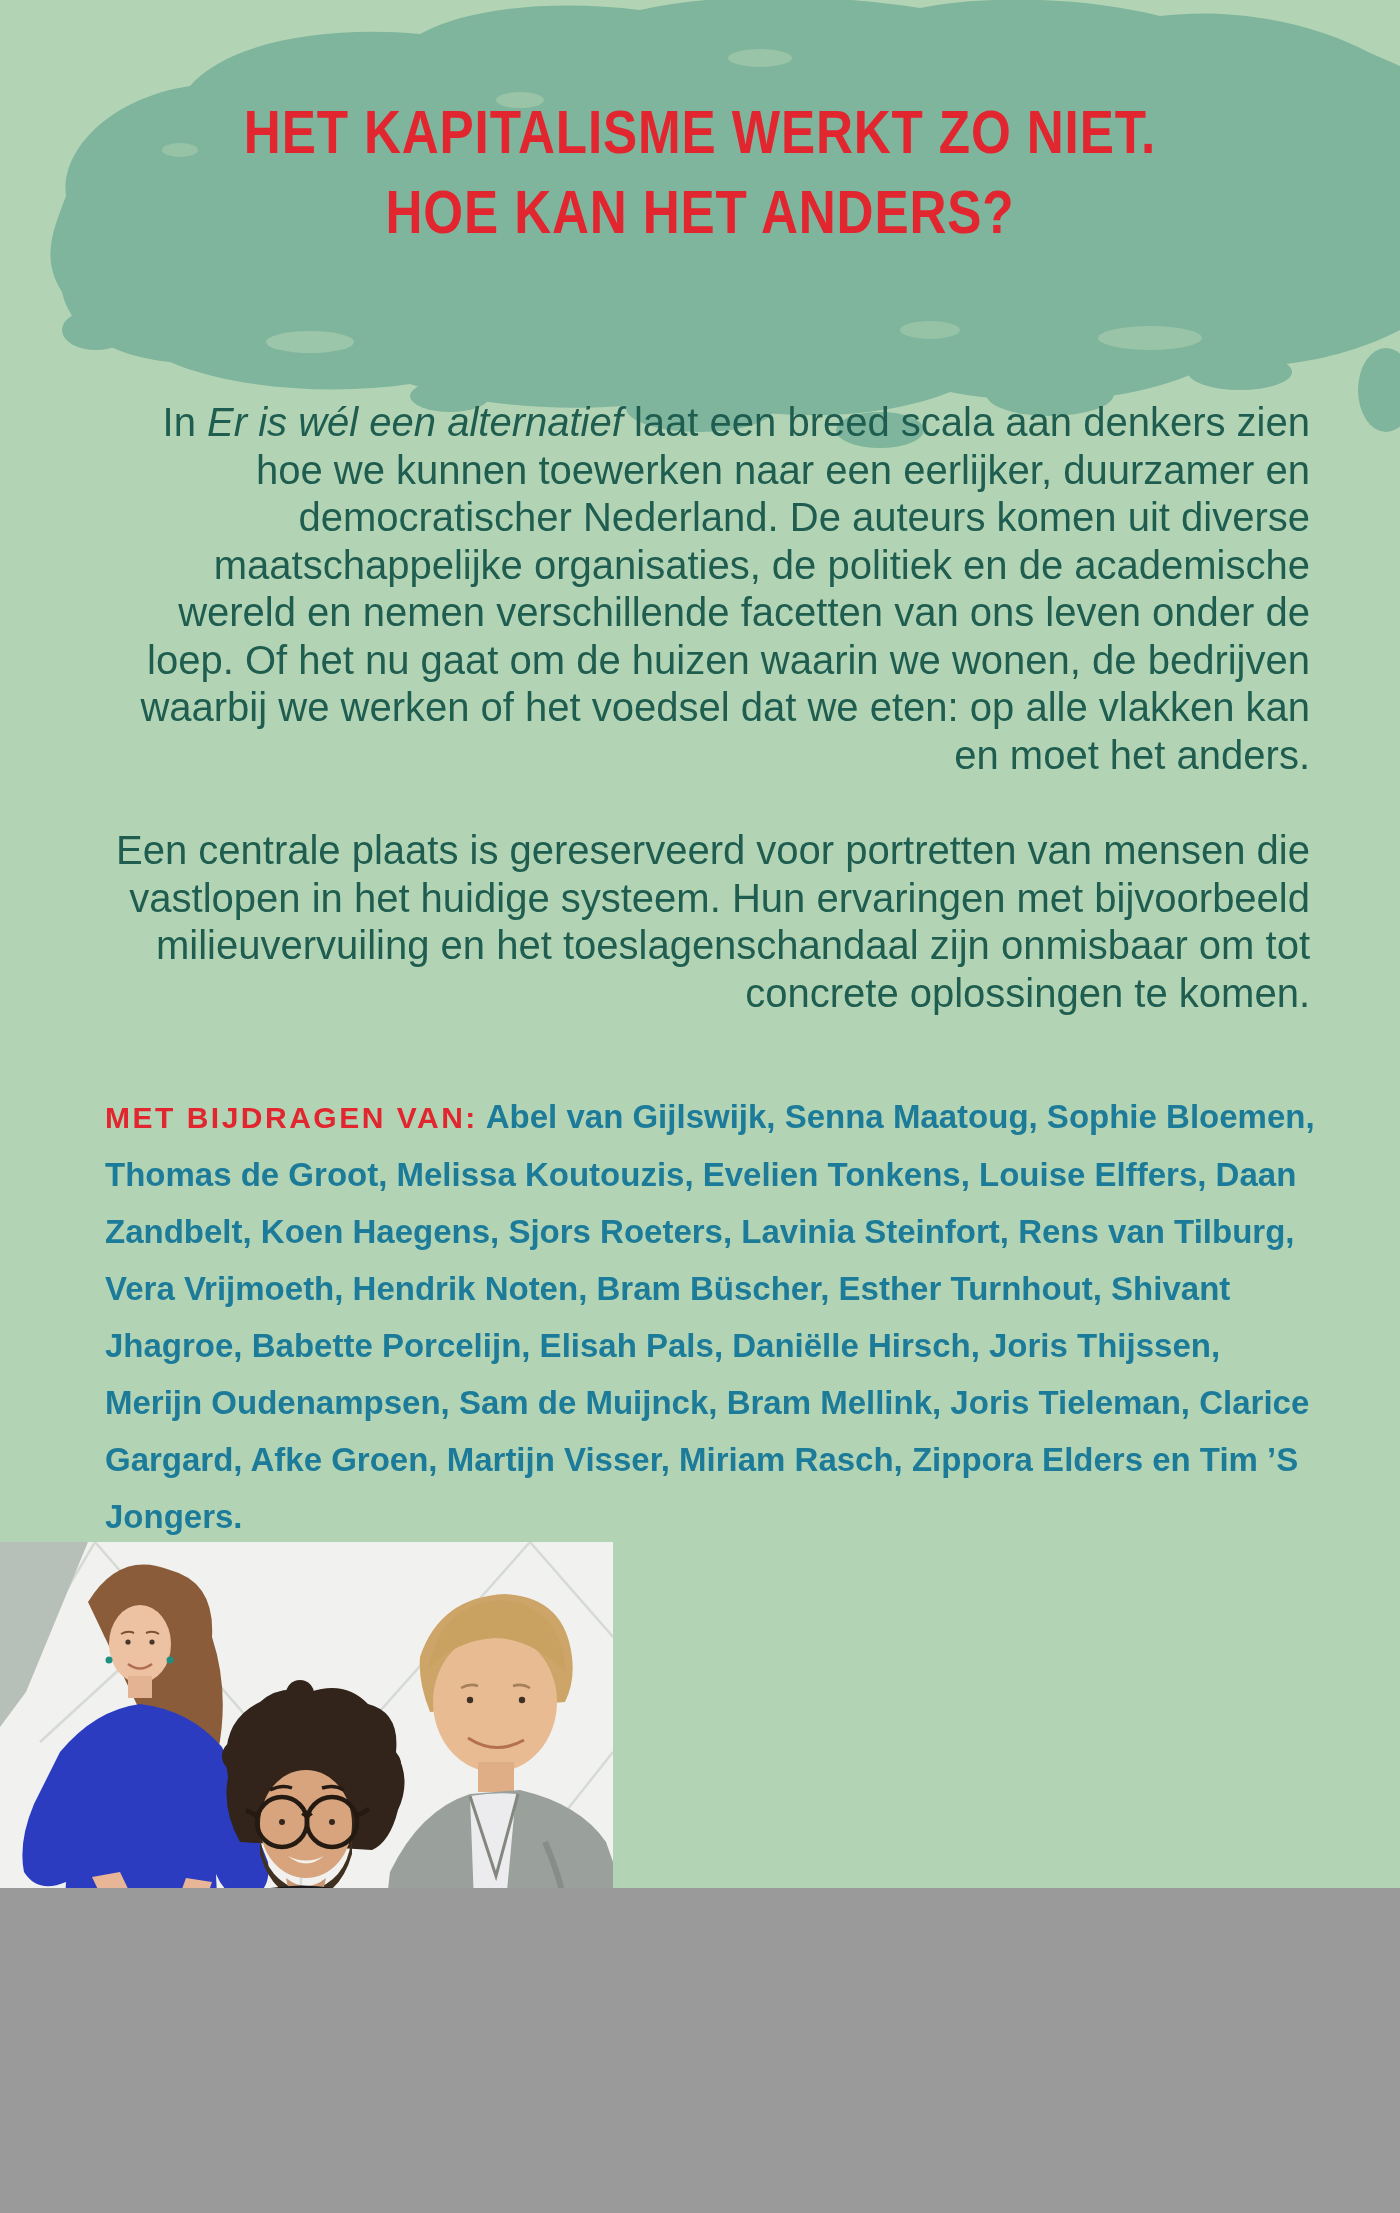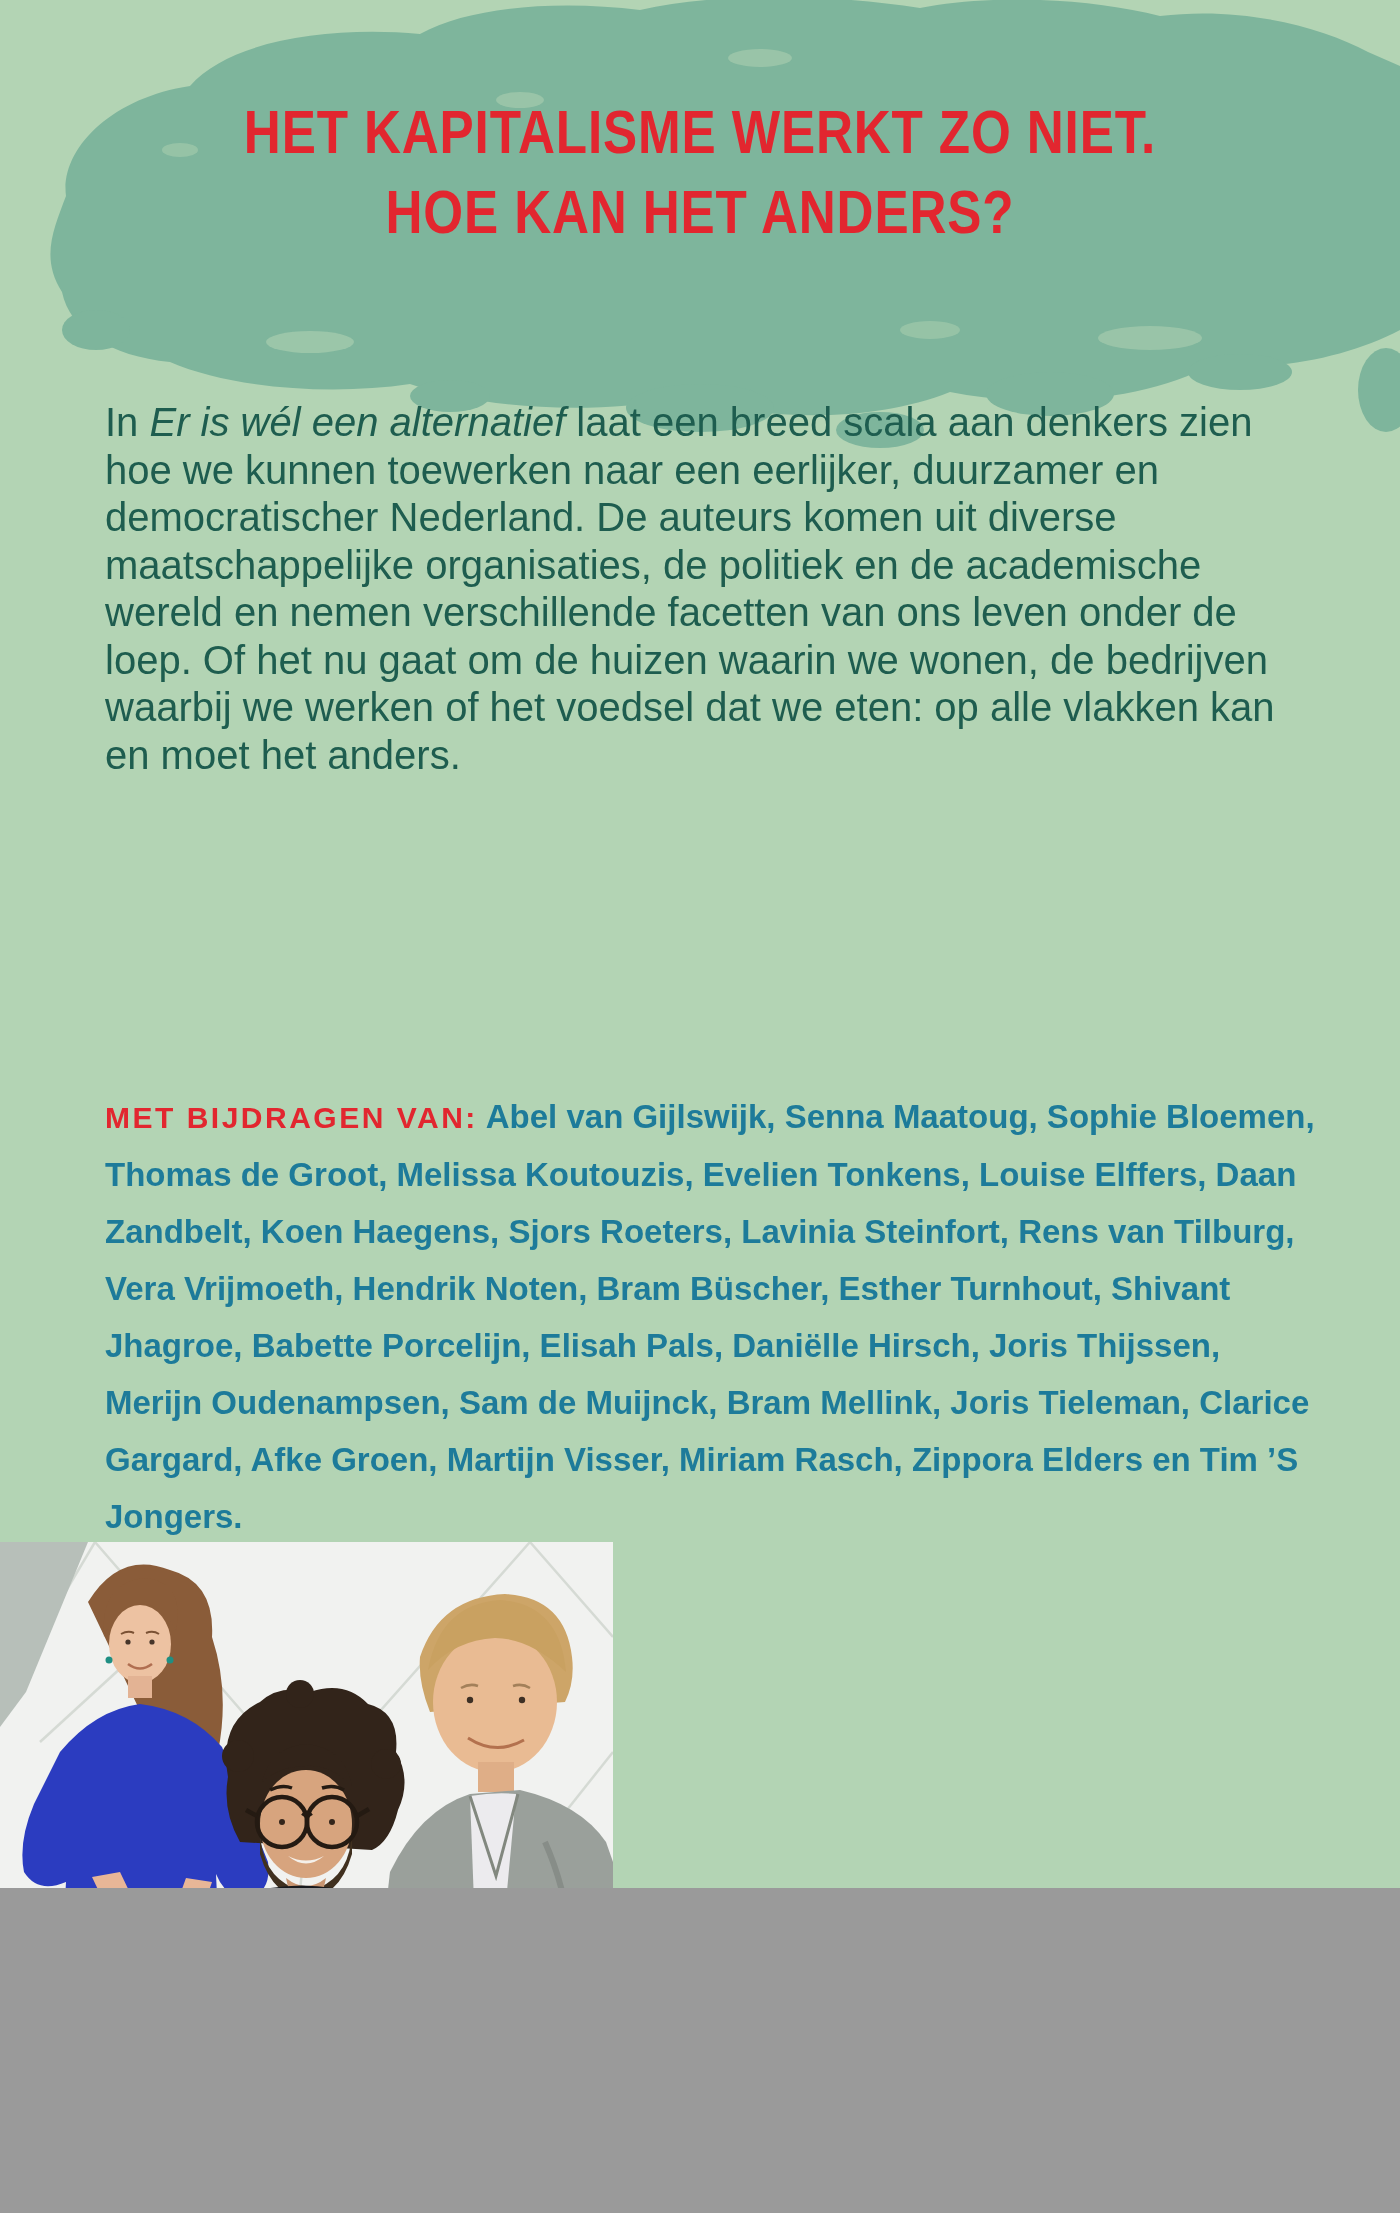--- a/index.html
+++ b/index.html
@@ -14,21 +14,21 @@
   .headline{
     position:absolute;top:92px;left:0;width:1400px;margin:0;
     text-align:center;color:var(--headline-red,#e2262f);
     font-size:61px;line-height:80px;font-weight:700;letter-spacing:1px;
     transform:scaleX(.84);transform-origin:50% 0;white-space:nowrap;
   }
   .synopsis{
     position:absolute;left:105px;top:399px;width:1205px;
     color:var(--text-green,#1e5d4f);font-size:40px;line-height:47.5px;
   }
-  .synopsis p{margin:0;}
+  .synopsis p{margin:0;text-align:right;}
   .synopsis .p2{margin-top:48px;}
   .synopsis em{font-style:italic;}
   .contributors{
     position:absolute;left:105px;top:1088px;width:1215px;margin:0;
     font-size:33px;line-height:57px;font-weight:700;
     color:var(--names-blue,#1d7b9a);
   }
   .contributors .label{
     color:var(--headline-red,#e2262f);font-size:30px;letter-spacing:2.5px;
   }
@@ -72,20 +72,21 @@
     <ellipse class="brush-speck" opacity="0.45" cx="180" cy="150" rx="18" ry="7"></ellipse>
   </svg>
 
   <h1 class="headline">
     <span>HET KAPITALISME WERKT ZO NIET.</span><br>
     <span>HOE KAN HET ANDERS?</span>
   </h1>
 
   <section class="synopsis">
     <p class="p1"><span>In </span><em>Er is wél een alternatief</em><span> laat een breed scala aan denkers zien hoe we kunnen toewerken naar een eerlijker, duurzamer en democratischer Nederland. De auteurs komen uit diverse maatschappelijke organisaties, de politiek en de academische wereld en nemen verschillende facetten van ons leven onder de loep. Of het nu gaat om de huizen waarin we wonen, de bedrijven waarbij we werken of het voedsel dat we eten: op alle vlakken kan en moet het anders.</span></p>
+    <p class="p2">Een centrale plaats is gereserveerd voor portretten van mensen die vastlopen in het huidige systeem. Hun ervaringen met bijvoorbeeld milieuvervuiling en het toeslagenschandaal zijn onmisbaar om tot concrete oplossingen te komen.</p>
   </section>
 
   <p class="contributors"><span class="label">MET BIJDRAGEN VAN:</span><span> Abel van Gijlswijk, Senna Maatoug, Sophie Bloemen, Thomas de Groot, Melissa Koutouzis, Evelien Tonkens, Louise Elffers, Daan Zandbelt, Koen Haegens, Sjors Roeters, Lavinia Steinfort, Rens van Tilburg, Vera Vrijmoeth, Hendrik Noten, Bram Büscher, Esther Turnhout, Shivant Jhagroe, Babette Porcelijn, Elisah Pals, Daniëlle Hirsch, Joris Thijssen, Merijn Oudenampsen, Sam de Muijnck, Bram Mellink, Joris Tieleman, Clarice Gargard, Afke Groen, Martijn Visser, Miriam Rasch, Zippora Elders en Tim ’S Jongers.</span></p>
 
   <div class="photo">
     <svg width="613" height="671" viewBox="0 0 613 671" aria-hidden="true">
       <rect width="613" height="671" fill="#f1f2f0"></rect>
       <g stroke="#d5dad4" stroke-width="2.5" fill="none">
         <path d="M95,0 L310,248 L530,0"></path>
         <path d="M310,248 L268,671"></path>

